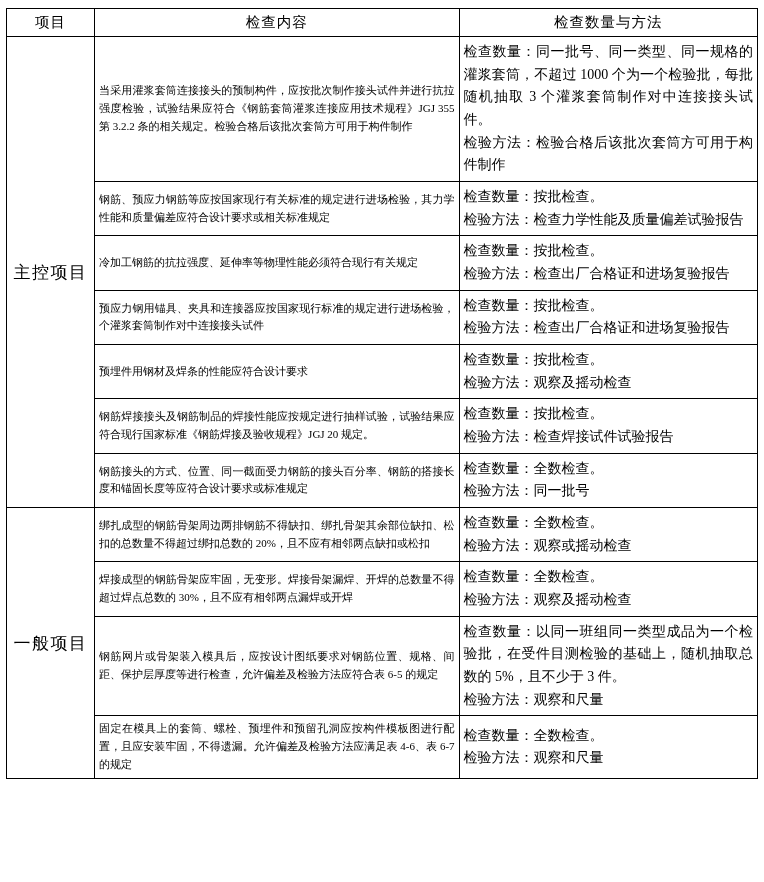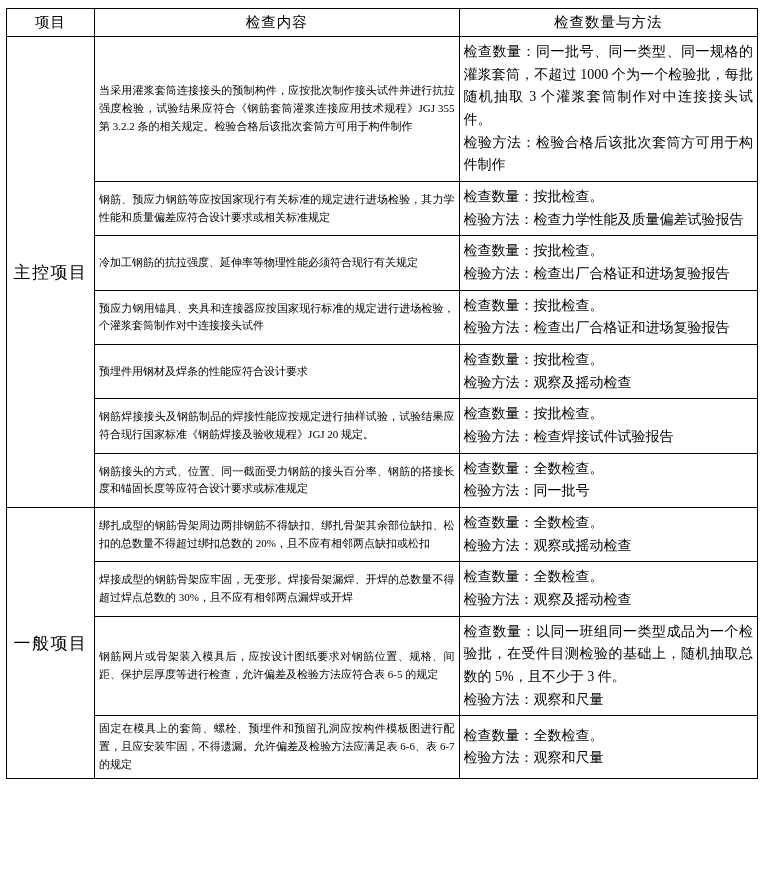--- a/index.html
+++ b/index.html
@@ -149,21 +149,21 @@
         </td>
       </tr>
       <tr>
         <td class="content-cell">钢筋网片或骨架装入模具后，应按设计图纸要求对钢筋位置、规格、间距、保护层厚度等进行检查，允许偏差及检验方法应符合表 6-5 的规定</td>
         <td class="method-cell">
           <span class="line">检查数量：以同一班组同一类型成品为一个检验批，在受件目测检验的基础上，随机抽取总数的 5%，且不少于 3 件。</span>
           <span class="line">检验方法：观察和尺量</span>
         </td>
       </tr>
       <tr>
-        <td class="content-cell">固定在模具上的套筒、螺栓、预埋件和预留孔洞应按构件模板图进行配置，且应安装牢固，不得遗漏。允许偏差及检验方法应满足表 6-6、表 6-7 的规定</td>
+        <td class="content-cell">固定在模具上的套筒、螺栓、预埋件和预留孔洞应按构件模板图进行配置，且应安装牢固，不得遗漏。允许偏差及检验方法应满足表 4-6、表 6-7 的规定</td>
         <td class="method-cell">
           <span class="line">检查数量：全数检查。</span>
           <span class="line">检验方法：观察和尺量</span>
         </td>
       </tr>
     </tbody>
   </table>
 </div>
 
 </body></html>

